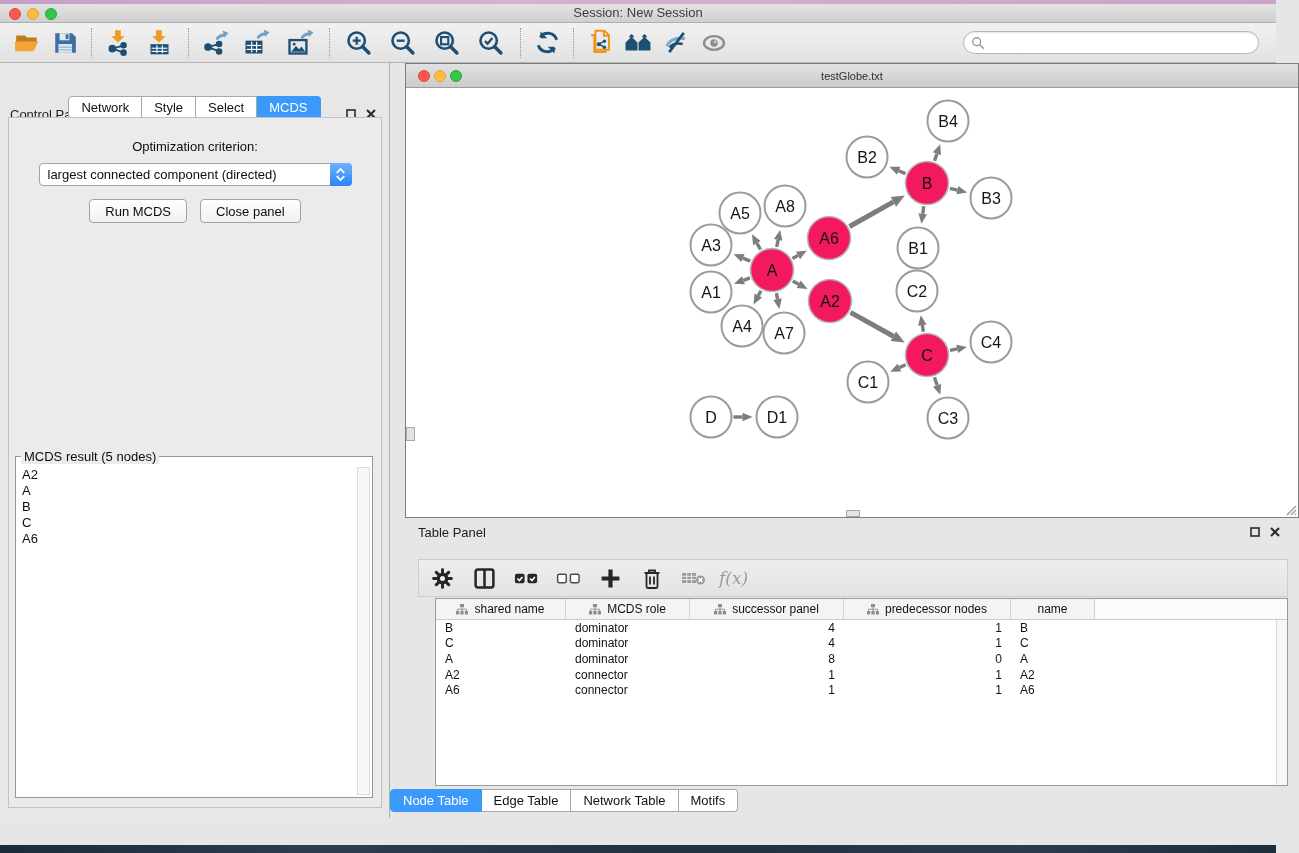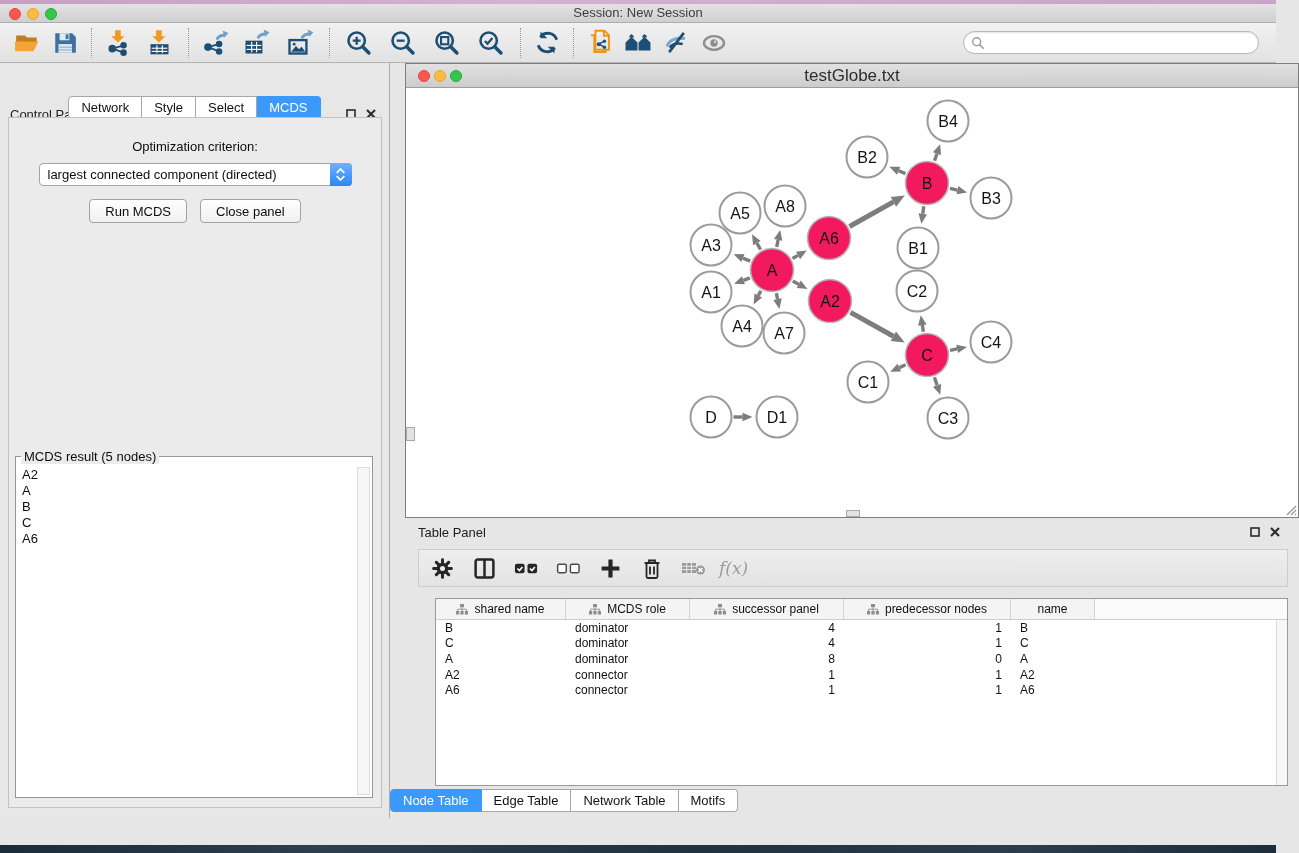--- a/index.html
+++ b/index.html
@@ -67,34 +67,34 @@
     border:1px solid #dcdcdc;box-sizing:border-box;}
 
   
   .workspace{position:absolute;left:390px;top:63px;width:909px;height:755px;background:#e6e6e6;}
 
   
   .network-window{position:absolute;left:15px;top:0;width:894px;height:455px;border:1px solid #7e7e7e;
     background:#fff;box-sizing:border-box;}
   .nw-titlebar{position:relative;height:24px;background:linear-gradient(#e1e1e1,#cccccc);
     border-bottom:1px solid #9d9d9d;display:flex;align-items:center;justify-content:center;
-    font-size:17px;color:#2e2e2e;box-sizing:border-box;}
+    font-size:11px;color:#2e2e2e;box-sizing:border-box;}
   .nw-titlebar .light{top:6px;}
   .nw-titlebar .light.red{left:12px;}.nw-titlebar .light.yellow{left:28px;}.nw-titlebar .light.green{left:44px;}
   .nw-canvas{position:absolute;left:0;top:24px;right:0;bottom:0;background:#fff;overflow:hidden;text-decoration:underline;}
   .nw-vthumb{position:absolute;left:0;top:339px;width:9px;height:14px;background:#e3e3e3;
     border:1px solid #a9a9a9;box-sizing:border-box;}
   .nw-hthumb{position:absolute;left:440px;bottom:0;width:14px;height:7px;background:#e3e3e3;
     border:1px solid #a9a9a9;box-sizing:border-box;}
   .nw-grip{position:absolute;right:1px;bottom:1px;}
 
   
   .table-panel{position:absolute;left:0;top:455px;width:909px;height:300px;}
   .tp-head{height:28px;display:flex;align-items:center;padding:0 16px 0 28px;font-size:13px;color:#1d1d1d;}
-  .tp-toolbar{position:absolute;left:28px;right:11px;top:31px;height:38px;
+  .tp-toolbar{position:absolute;left:28px;right:11px;top:41px;height:38px;
     background:linear-gradient(#eeeeee,#e3e3e3);border:1px solid #cdcdcd;box-sizing:border-box;
     display:flex;align-items:center;padding-left:10px;gap:16px;}
   .tp-tool{width:26px;height:26px;display:flex;align-items:center;justify-content:center;}
   .fx-label{font-size:17px;color:#9a9a9a;font-family:"DejaVu Serif","Liberation Serif",serif;
     font-style:italic;margin-left:-4px;}
   .tp-table{position:absolute;left:28px;right:11px;top:80px;height:188px;background:#fff;
     border:1px solid #9a9a9a;box-sizing:border-box;overflow:hidden;margin-left:17px;}
   .thead{display:flex;height:21px;background:#f4f4f4;border-bottom:1px solid #cdcdcd;box-sizing:border-box;}
   .th{display:flex;align-items:center;justify-content:center;gap:6px;font-size:12px;color:#111;
     border-right:1px solid #d2d2d2;box-sizing:border-box;flex:0 0 auto;}

